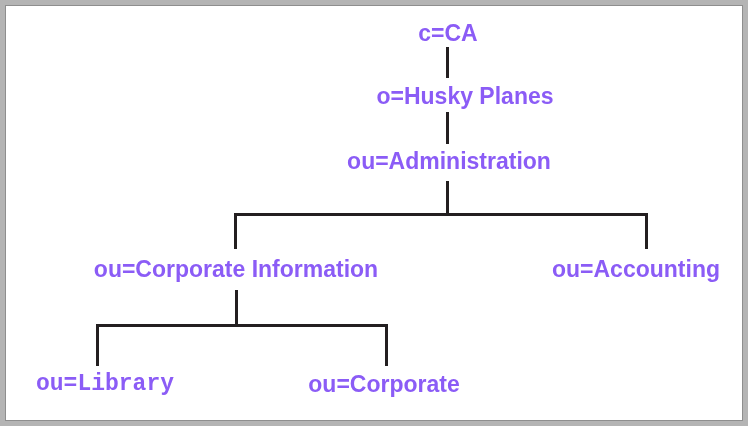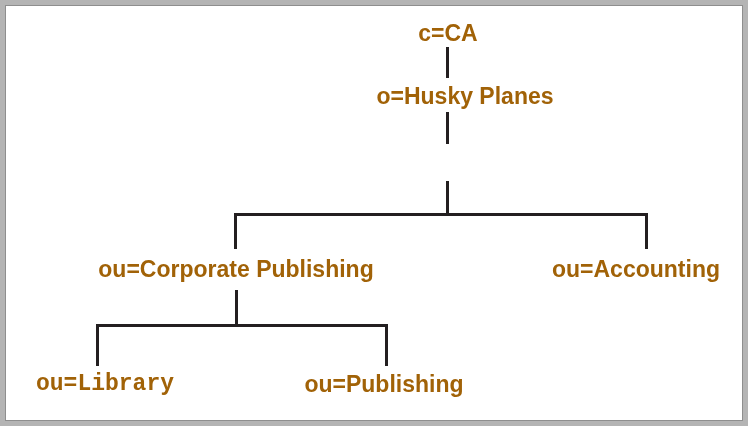--- a/index.html
+++ b/index.html
@@ -19,21 +19,21 @@
     border: 5px solid #b4b4b4;
     box-shadow: inset 0 0 0 1px #8e8e8e;
     overflow: hidden;
   }
   .node {
     position: absolute;
     transform: translateX(-50%);
     font-weight: bold;
     font-size: 23px;
     line-height: 1;
-    color: #a16207;
+    color: #8b5cf6;
     white-space: nowrap;
     letter-spacing: 0px;
   }
   .edge {
     position: absolute;
     background: #231f20;
   }
   
   #n-country       { left: 443px; top: 17px;  }
   #n-organization  { left: 442px; top: 80px; margin-left: 18px;  }
@@ -65,18 +65,19 @@
   <div class="edge" id="e-h1"></div>
   <div class="edge" id="e-v4"></div>
   <div class="edge" id="e-v5"></div>
   <div class="edge" id="e-v6"></div>
   <div class="edge" id="e-h2"></div>
   <div class="edge" id="e-v7"></div>
   <div class="edge" id="e-v8"></div>
 
   <div class="node" id="n-country">c=CA</div>
   <div class="node" id="n-organization">o=Husky Planes</div>
-  <div class="node" id="n-corpinfo">ou=Corporate Publishing</div>
+  <div class="node" id="n-admin">ou=Administration</div>
+  <div class="node" id="n-corpinfo">ou=Corporate Information</div>
   <div class="node" id="n-accounting">ou=Accounting</div>
   <div class="node" id="n-library">ou=Library</div>
-  <div class="node" id="n-publishing">ou=Publishing</div>
+  <div class="node" id="n-publishing">ou=Corporate</div>
 
 </div>
 
 </body></html>

